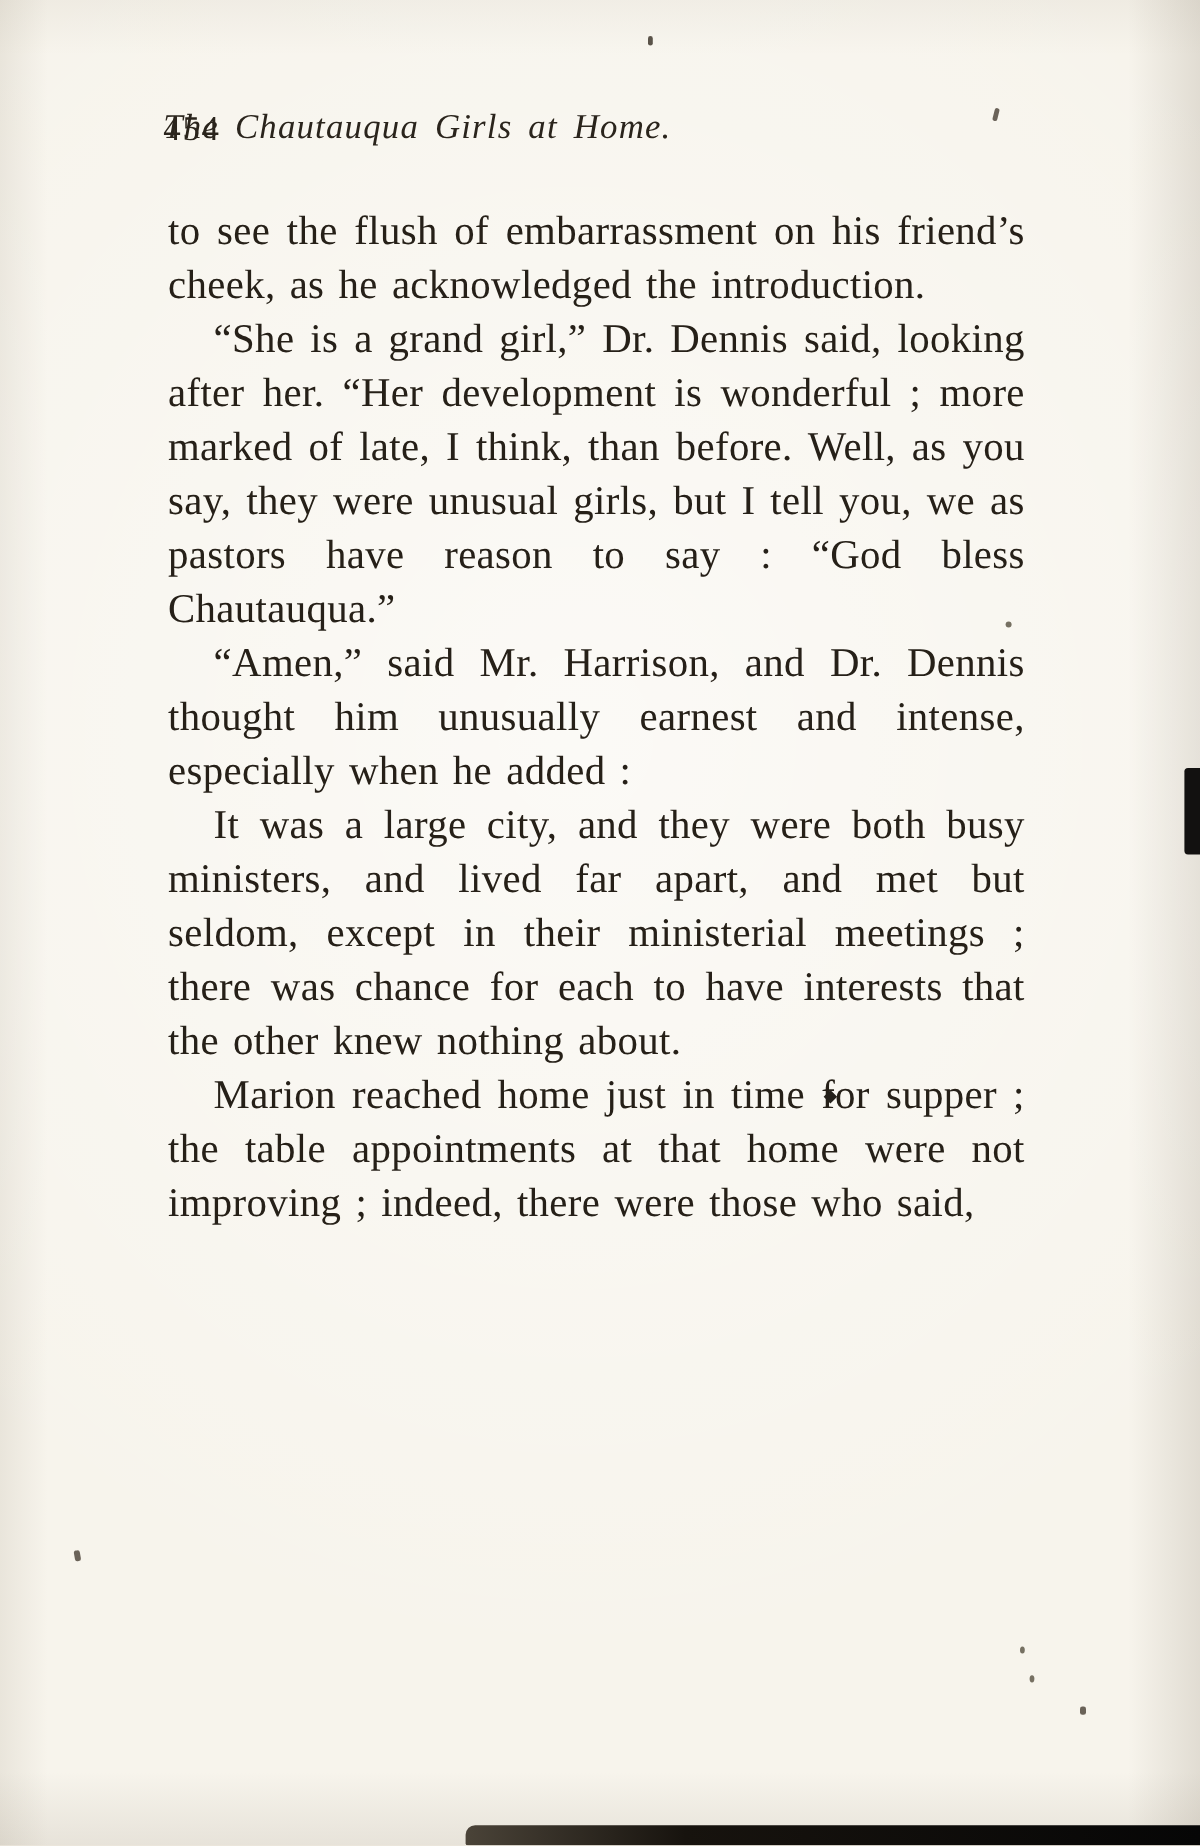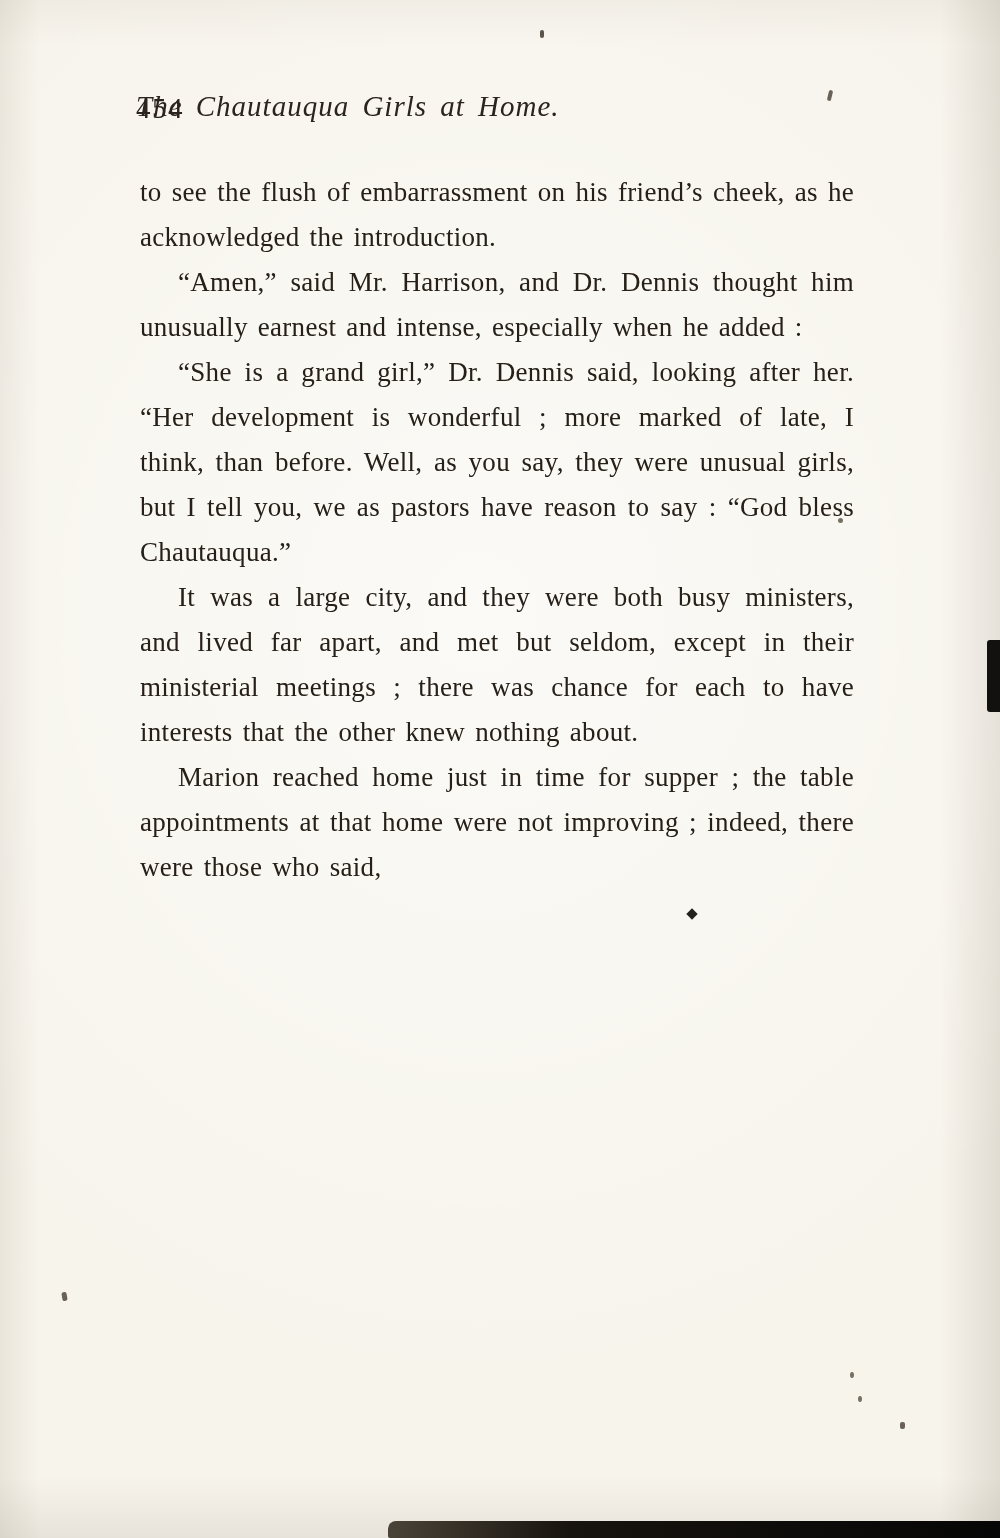--- a/index.html
+++ b/index.html
@@ -49,21 +49,21 @@
     letter-spacing: 1px;
     word-spacing: 5px;
     color: #2a241c;
   }
 
   .body-text {
     position: absolute;
     top: 170px;
     left: 140px;
     width: 714px;
-    font-size: 27px;
+    font-size: 34px;
     line-height: 45px;
     text-align: justify;
     letter-spacing: 0.3px;
     word-spacing: 3px;
     color: #262018;
     font-family: Liberation Serif, serif;
   }
 
   .body-text p { margin: 0; }
   .body-text p.indent { text-indent: 38px; }
@@ -107,22 +107,22 @@
 
 <div class="page">
 
   <header class="page-header">
     <span class="page-number">454</span>
     <span class="running-title">The Chautauqua Girls at Home.</span>
   </header>
 
   <main class="body-text">
     <p>to see the flush of embarrassment on his friend’s cheek, as he acknowledged the introduction.</p>
+    <p class="indent">“She is a grand girl,” Dr. Dennis said, looking after her.  “Her development is wonderful ; more marked of late, I think, than before.  Well, as you say, they were unusual girls, but I tell you, we as pastors have reason to say : “God bless Chautauqua.”</p>
     <p class="indent">“Amen,” said Mr. Harrison, and Dr. Dennis thought him unusually earnest and intense, especially when he added :</p>
-    <p class="indent">“She is a grand girl,” Dr. Dennis said, looking after her.  “Her development is wonderful ; more marked of late, I think, than before.  Well, as you say, they were unusual girls, but I tell you, we as pastors have reason to say : “God bless Chautauqua.”</p>
     <p class="indent">It was a large city, and they were both busy ministers, and lived far apart, and met but seldom, except in their ministerial meetings ; there was chance for each to have interests that the other knew nothing about.</p>
     <p class="indent">Marion reached home just in time for supper ; the table appointments at that home were not improving ; indeed, there were those who said,</p>
   </main>
 
   <div class="edge-bar-right"></div>
   <div class="edge-bar-bottom"></div>
 
   <div class="speck s-top"></div>
   <div class="speck s-quote"></div>
   <div class="speck s-mid"></div>

